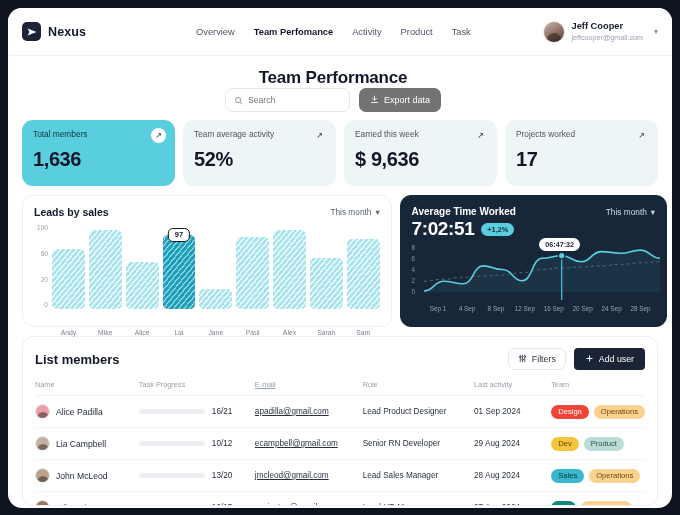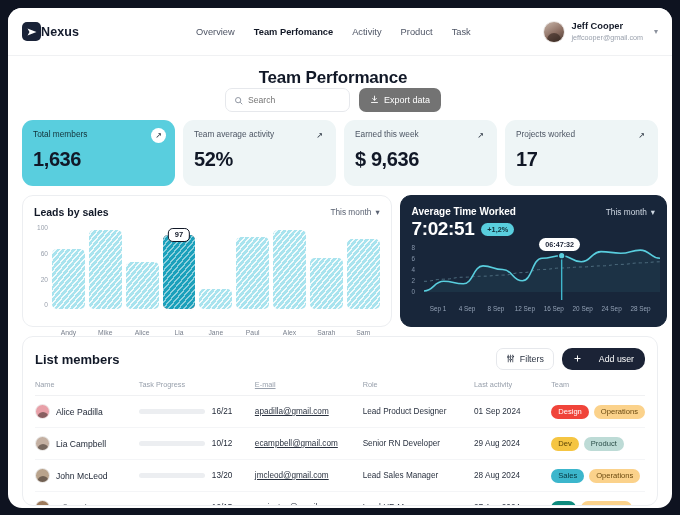--- a/index.html
+++ b/index.html
@@ -16,21 +16,21 @@
     border-radius: 14px;
     overflow: hidden;
   }
 
   
   .topnav {
     height: 48px; display: flex; align-items: center;
     padding: 0 14px; background: #fff;
     border-bottom: 1px solid #f0f1f3;
   }
-  .brand { display: flex; align-items: center; width: 160px; }
+  .brand { display: flex; align-items: center; gap: 7px; width: 160px; }
   .logo-mark {
     width: 19px; height: 19px; border-radius: 5px;
     background: #1a2338; display: flex; align-items: center; justify-content: center;
   }
   .logo-mark svg { display:block; }
   .brand-name { font-size: 12.5px; font-weight: bold; color: #141b2d; letter-spacing: .1px; }
 
   .nav-links { display: flex; align-items: center; gap: 19px; flex: 1; padding-left: 14px;}
   .nav-link { font-size: 9.3px; color: #4e5565; white-space: nowrap; cursor: pointer; }
   .nav-link.active { color: #121826; font-weight: bold; }
@@ -156,22 +156,22 @@
   }
   .list-head { display: flex; align-items: center; justify-content: space-between; }
   .list-title { font-size: 13px; font-weight: bold; color: #111827; }
   .list-actions { display: flex; align-items: center; gap: 8px; }
   .btn-outline {
     height: 22px; border: 1px solid #e6e8ec; border-radius: 7px; background: #fff;
     font-size: 8.8px; color: #2b3342; padding: 0 9px; display: flex; align-items: center;
     gap: 5px; cursor: pointer; font-family: "Liberation Sans", sans-serif;
   }
   .btn-add {
-    height: 22px; background: #1b2336; color: #fff; border: none; border-radius: 10px;
-    font-size: 8.8px; padding: 0 11px; display: flex; align-items: center; gap: 17px;
+    height: 22px; background: #1b2336; color: #fff; border: none; border-radius: 4px;
+    font-size: 8.8px; padding: 0 11px; display: flex; align-items: center; gap: 5px;
     cursor: pointer; font-family: "Liberation Sans", sans-serif;
   }
 
   table { width: 100%; border-collapse: collapse; margin-top: 10px; }
   th {
     text-align: left; font-size: 7.3px; font-weight: normal; color: #98a0ac;
     padding: 0 0 6px 0; border-bottom: 1px solid #f0f1f3;
   }
   td { padding: 8px 0; border-bottom: 1px solid #f4f5f7; vertical-align: middle; }
   .c-name  { width: 108px; }

